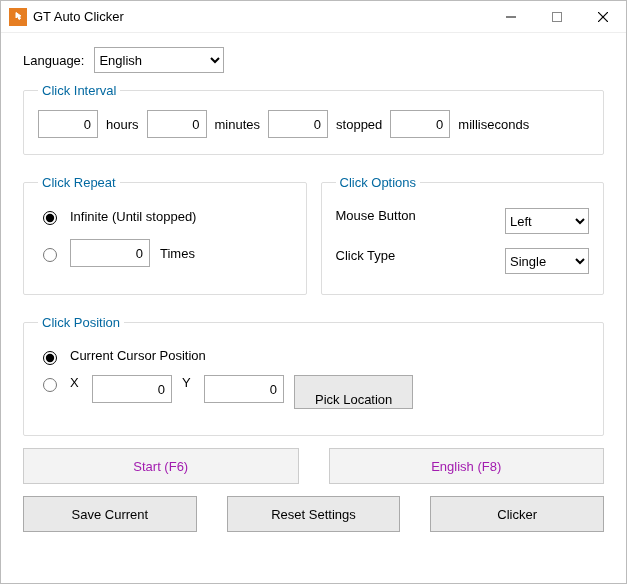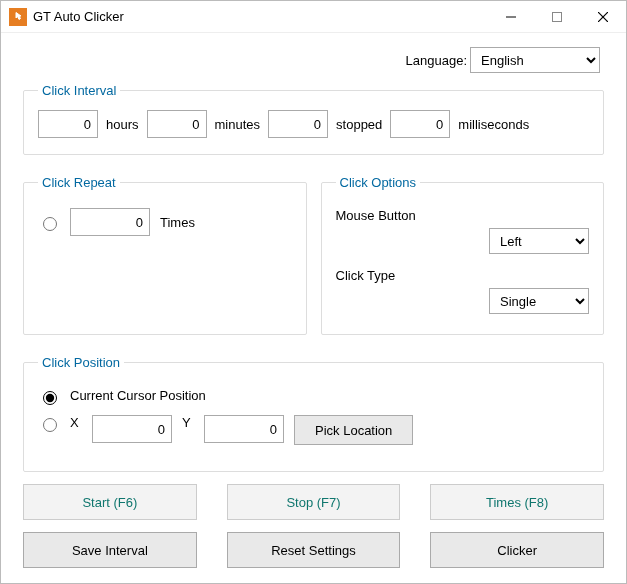--- a/index.html
+++ b/index.html
@@ -35,30 +35,29 @@
     width: 46px; height: 32px;
     display: flex; align-items: center; justify-content: center;
     color: #222;
   }
   .win-btn svg { display: block; }
   .content {
     padding: 10px 22px 12px 22px;
   }
   .lang-row {
     display: flex;
-    justify-content: flex-end;
-    align-items: center;
-    gap: 3px;
+    align-items: center;
+    gap: 10px;
     margin: 4px 4px 8px 0;
   }
   select {
     height: 26px;
     border: 1px solid #aaa;
     background: #fff;
-    padding: 2px 6px;
+    padding: 2px 0;
     font-family: inherit;
     font-size: 13px;
   }
   .lang-select { width: 130px; }
   fieldset {
     border: 1px solid #ddd;
     border-radius: 2px;
     margin: 10px 0;
     padding: 12px 14px 16px 14px;
   }
@@ -98,41 +97,41 @@
   input[type="radio"] {
     width: 14px; height: 14px;
     accent-color: #000;
   }
   .opt-row {
     display: flex;
     margin: 6px 0 14px 0;
   }
   .opt-row:last-child { margin-bottom: 4px; }
   .opt-row .lbl { flex: 1; }
-  .opt-row select { width: 100px; margin-top: 20px; }
+  .opt-row select { width: 84px; }
   .pos-row {
     display: flex;
     align-items: flex-start;
     gap: 10px;
     margin: 6px 0 10px 0;
   }
   .pos-row .coord-label { width: 12px; }
   .btn {
     height: 28px;
     border: 1px solid #aaa;
     background: #e9e9e9;
     padding: 0 16px;
     font-family: inherit;
     font-size: 13px;
     cursor: pointer;
   }
   .btn.wide { width: 100%; height: 36px; }
   .btn:disabled {
     background: #f3f3f3;
-    color: #0f766e;
+    color: #a21caf;
     border-color: #ccc;
     cursor: default;
   }
   .btn-row {
     display: flex;
     gap: 30px;
     margin-top: 12px;
   }
   .btn-row .btn { flex: 1; }
 </style>
@@ -184,20 +183,24 @@
       <input class="num-input" value="0" style="">
       <span>stopped</span>
       <input class="num-input" value="0" style="">
       <span>milliseconds</span>
     </div>
   </fieldset>
 
   <div class="two-col">
     <fieldset>
       <legend>Click Repeat</legend>
+      <div class="radio-row">
+        <input type="radio" name="repeat" checked="" style="">
+        <span>Infinite (Until stopped)</span>
+      </div>
       <div class="radio-row">
         <input type="radio" name="repeat" style="">
         <input class="num-input wide" value="0" style="">
         <span>Times</span>
       </div>
     </fieldset>
 
     <fieldset>
       <legend>Click Options</legend>
       <div class="opt-row">
@@ -220,29 +223,28 @@
     <div class="pos-row">
       <input type="radio" name="pos" checked="" style="">
       <span>Current Cursor Position</span>
     </div>
     <div class="pos-row">
       <input type="radio" name="pos" style="">
       <span class="coord-label">X</span>
       <input class="num-input wide" value="0" style="">
       <span class="coord-label">Y</span>
       <input class="num-input wide" value="0" style="">
-      <button class="btn" style="padding:7px 20px;height:30px">Pick Location</button>
+      <button class="btn" style="padding:16px 20px;height:24px">Pick Location</button>
     </div>
   </fieldset>
 
   <div class="btn-row">
     <button class="btn wide" disabled="">Start (F6)</button>
-    <button class="btn wide" disabled="">Stop (F7)</button>
-    <button class="btn wide" disabled="">Times (F8)</button>
+    <button class="btn wide" disabled="">English (F8)</button>
   </div>
 
   <div class="btn-row">
-    <button class="btn wide">Save Interval</button>
+    <button class="btn wide">Save Current</button>
     <button class="btn wide">Reset Settings</button>
     <button class="btn wide">Clicker</button>
   </div>
 
 </div>
 
 </body></html>

